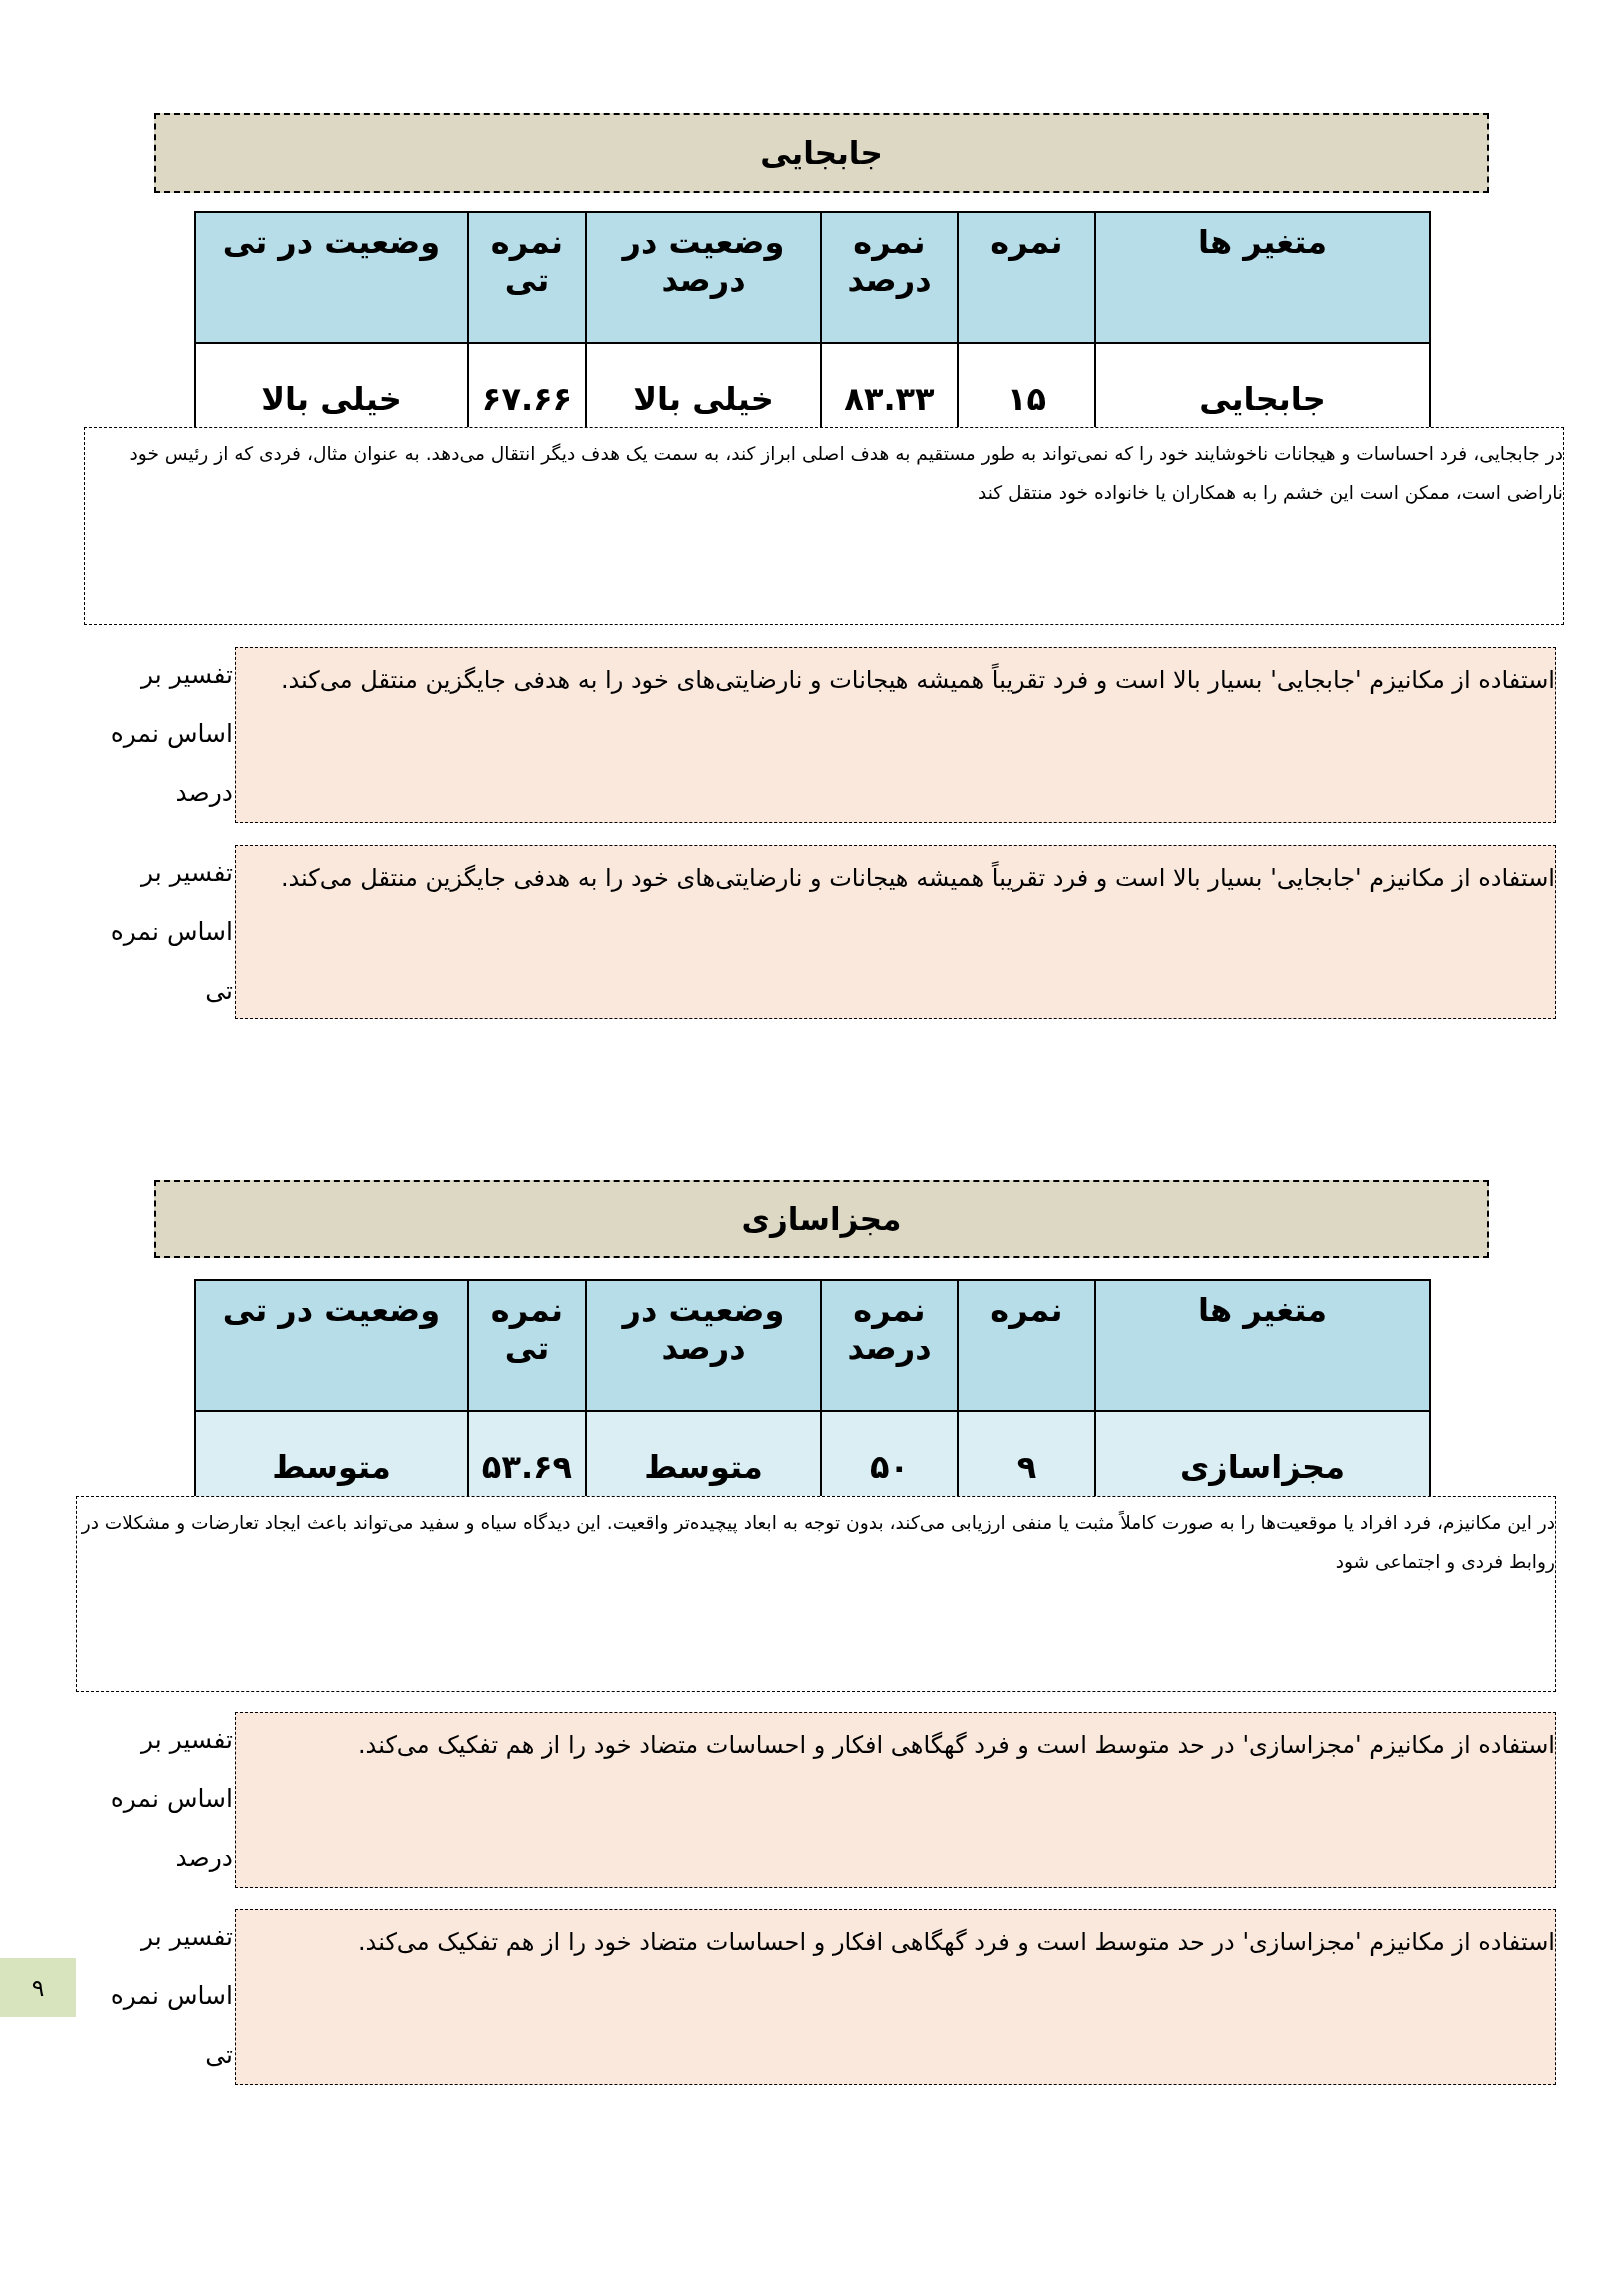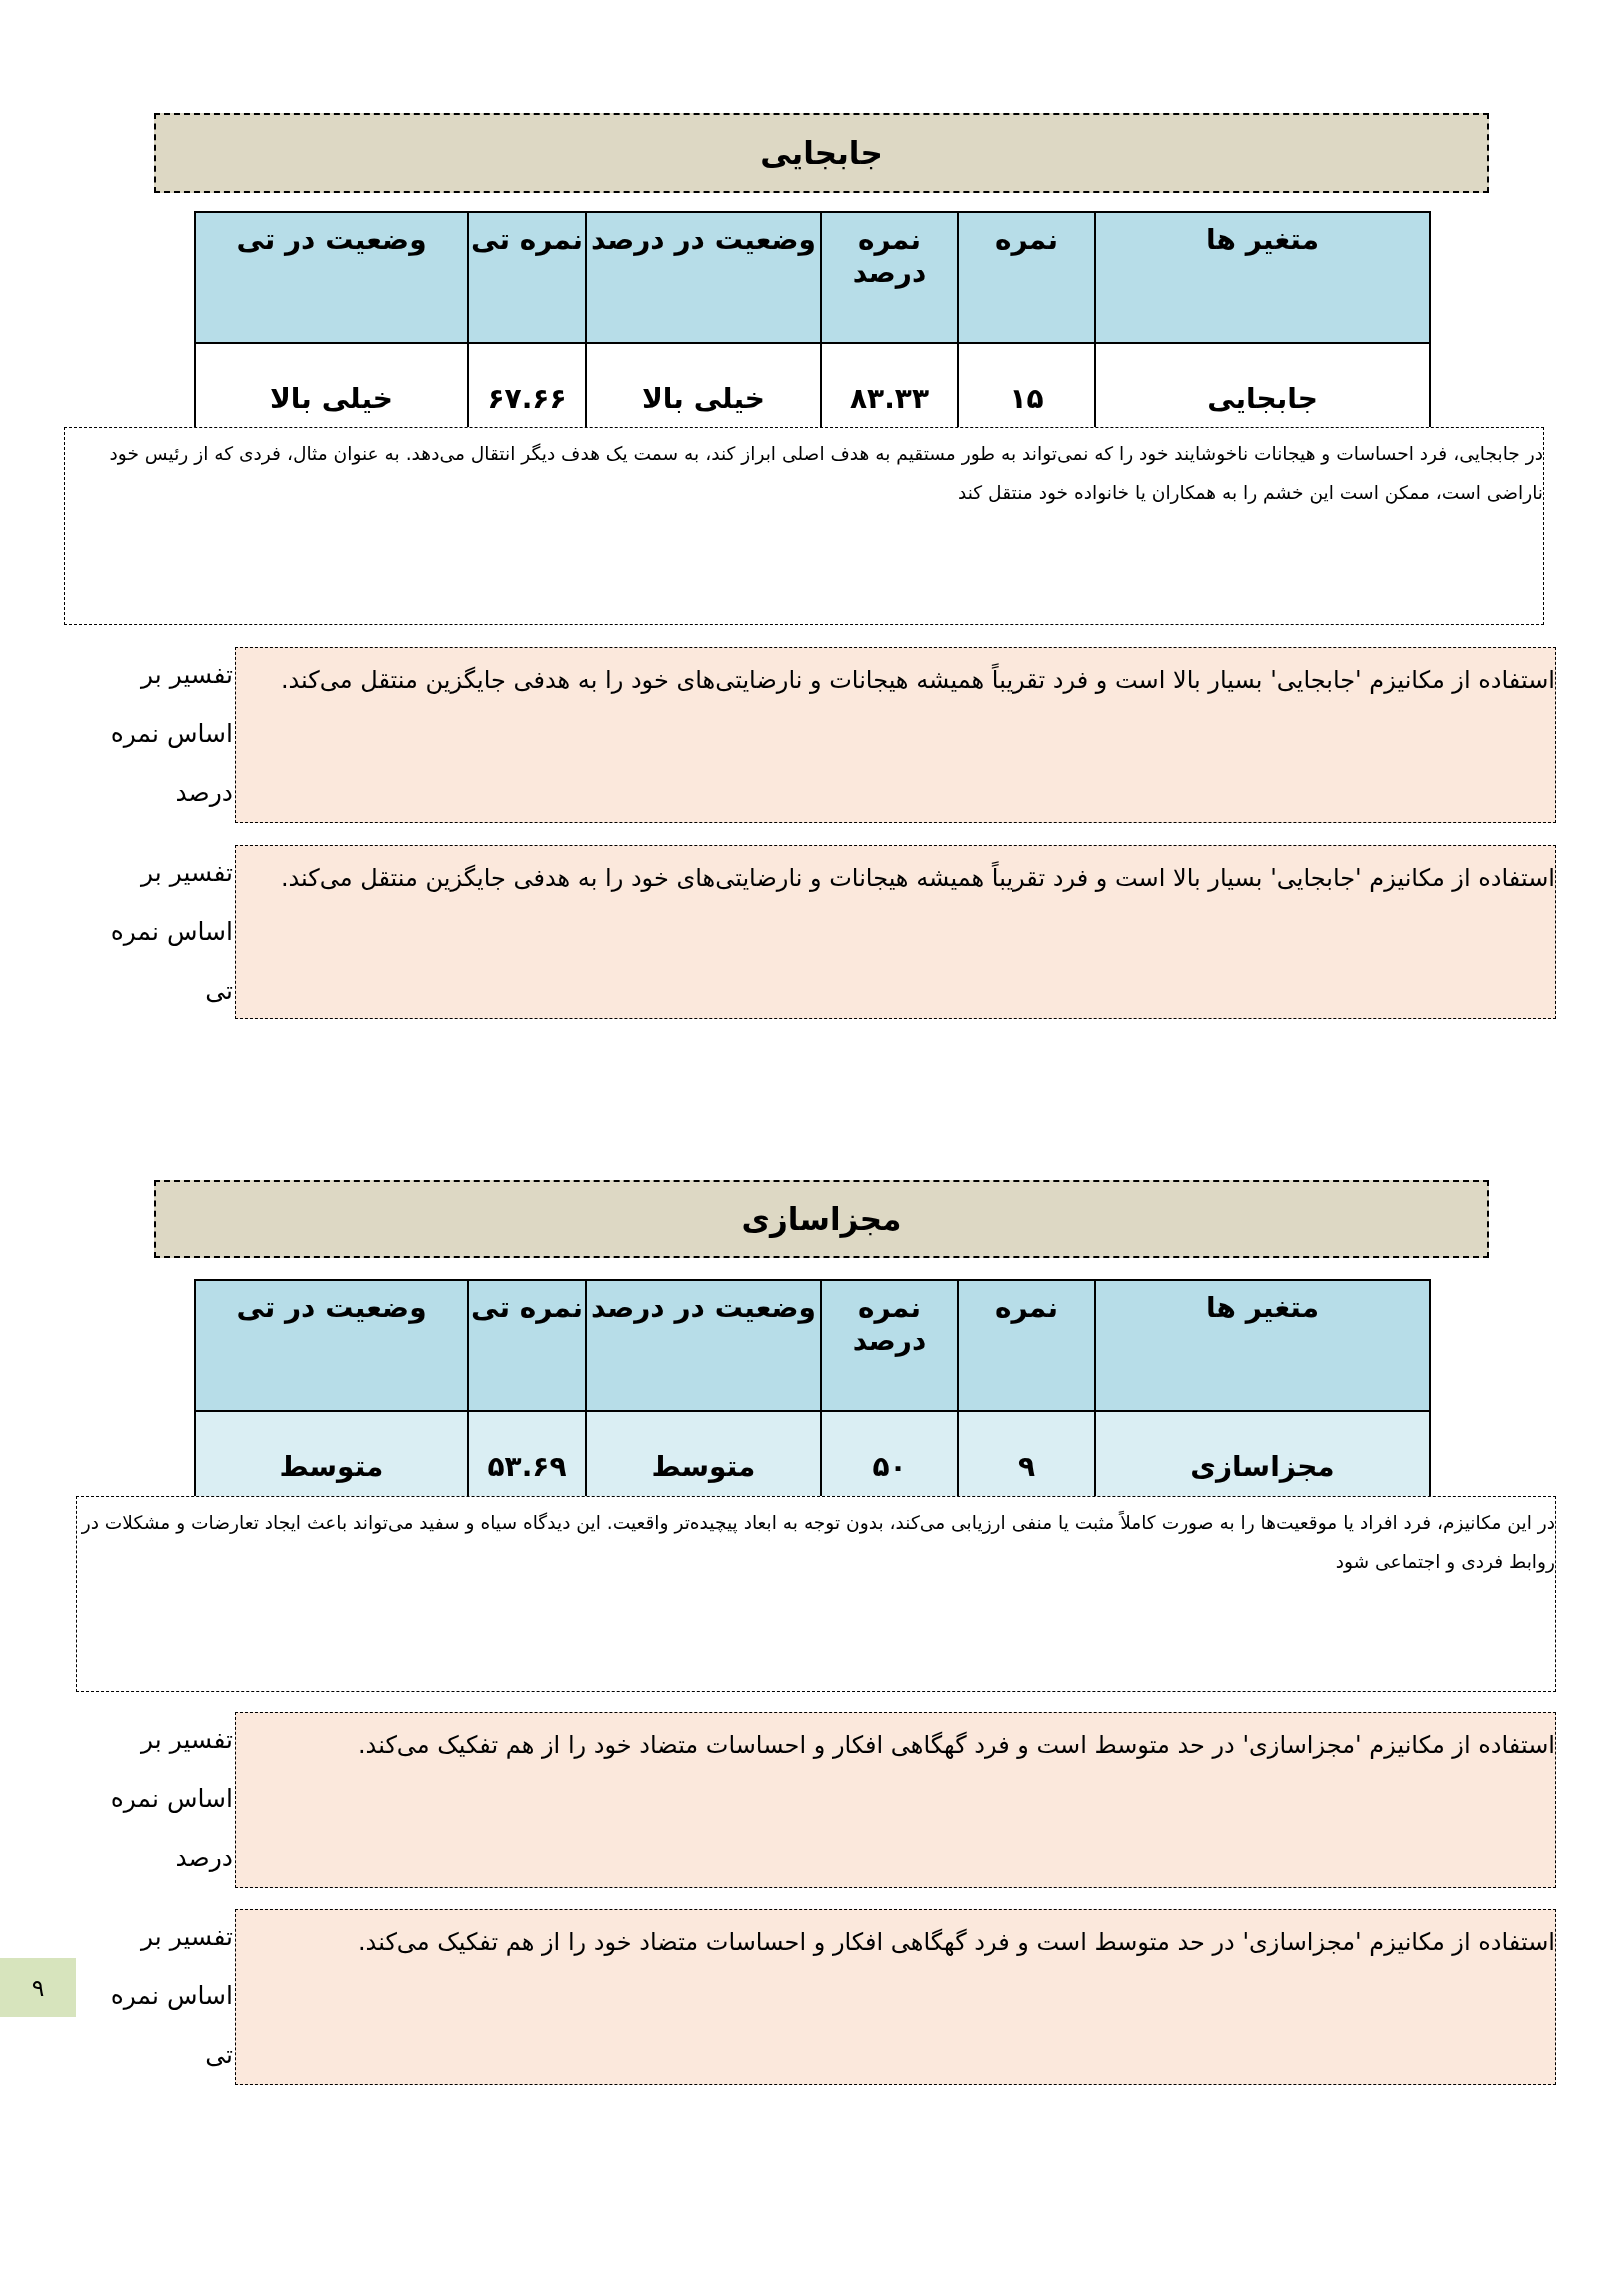--- a/index.html
+++ b/index.html
@@ -1,20 +1,20 @@
 <!DOCTYPE html>
 <html><head>
 <meta charset="utf-8">
 <style>
   html,body{margin:0;padding:0;background:#fff;}
   body{width:1621px;height:2292px;position:relative;overflow:hidden;font-family:"DejaVu Sans",sans-serif;color:#000;}
   .abs{position:absolute;box-sizing:border-box;}
   .title-box{background:#ddd8c4;border:2px dashed #000;display:flex;align-items:center;justify-content:center;font-weight:bold;font-size:31px;direction:rtl;}
   table.score{position:absolute;border-collapse:collapse;direction:rtl;table-layout:fixed;}
-  table.score td{border:2px solid #000;text-align:center;vertical-align:top;font-weight:bold;font-size:28px;padding-top:9.8px;}
+  table.score td{border:2px solid #000;text-align:center;vertical-align:top;font-weight:bold;font-size:32px;padding-top:9.8px;}
   table.score tr.head td{background:#b7dde8;height:118px;}
   table.score tr.row td{height:78px;vertical-align:middle;padding-top:16px;}
   .desc-box{border:1.5px dashed #000;background:#fff;direction:rtl;font-size:18.6px;line-height:39px;padding:5.9px 0 0 3.9px;text-align:right;overflow:hidden;}
   .interp-box{border:1.5px dashed #000;background:#fbe8dc;direction:rtl;font-size:24px;line-height:45px;padding:9.8px 0 0 19.6px;text-align:right;}
   .interp-label{direction:rtl;text-align:right;font-size:25px;line-height:59px;width:157px;}
   .page-badge{background:#d7e4bd;display:flex;align-items:center;justify-content:center;font-size:23.5px;}
 </style>
 </head>
 <body>
 
@@ -42,21 +42,21 @@
     <td>جابجایی</td>
     <td>۱۵</td>
     <td>۸۳.۳۳</td>
     <td>خیلی بالا</td>
     <td>۶۷.۶۶</td>
     <td>خیلی بالا</td>
   </tr>
 </tbody>
   </table>
 
-<div class="abs desc-box" style="left:64px;top:427px;width:1480px;height:198px;">در جابجایی، فرد احساسات و هیجانات ناخوشایند خود را که نمی‌تواند به طور مستقیم به هدف اصلی ابراز کند، به سمت یک هدف دیگر انتقال می‌دهد. به عنوان مثال، فردی که از رئیس خود ناراضی است، ممکن است این خشم را به همکاران یا خانواده خود منتقل کند</div>
+<div class="abs desc-box" style="left:84px;top:427px;width:1480px;height:198px;">در جابجایی، فرد احساسات و هیجانات ناخوشایند خود را که نمی‌تواند به طور مستقیم به هدف اصلی ابراز کند، به سمت یک هدف دیگر انتقال می‌دهد. به عنوان مثال، فردی که از رئیس خود ناراضی است، ممکن است این خشم را به همکاران یا خانواده خود منتقل کند</div>
 
 <div class="abs interp-label" style="left:76px;top:645px;height:176px;">تفسیر بر اساس نمره درصد</div>
 <div class="abs interp-box" style="left:235px;top:647px;width:1321px;height:176px;">استفاده از مکانیزم 'جابجایی' بسیار بالا است و فرد تقریباً همیشه هیجانات و نارضایتی‌های خود را به هدفی جایگزین منتقل می‌کند.</div>
 
 <div class="abs interp-label" style="left:76px;top:843px;height:176px;">تفسیر بر اساس نمره تی</div>
 <div class="abs interp-box" style="left:235px;top:845px;width:1321px;height:174px;">استفاده از مکانیزم 'جابجایی' بسیار بالا است و فرد تقریباً همیشه هیجانات و نارضایتی‌های خود را به هدفی جایگزین منتقل می‌کند.</div>
 
 <div class="abs title-box" style="left:154px;top:1180px;width:1335px;height:78px;">مجزاسازی</div>
 
 <table class="score" style="left:194px;top:1279px;width:1236px;">

